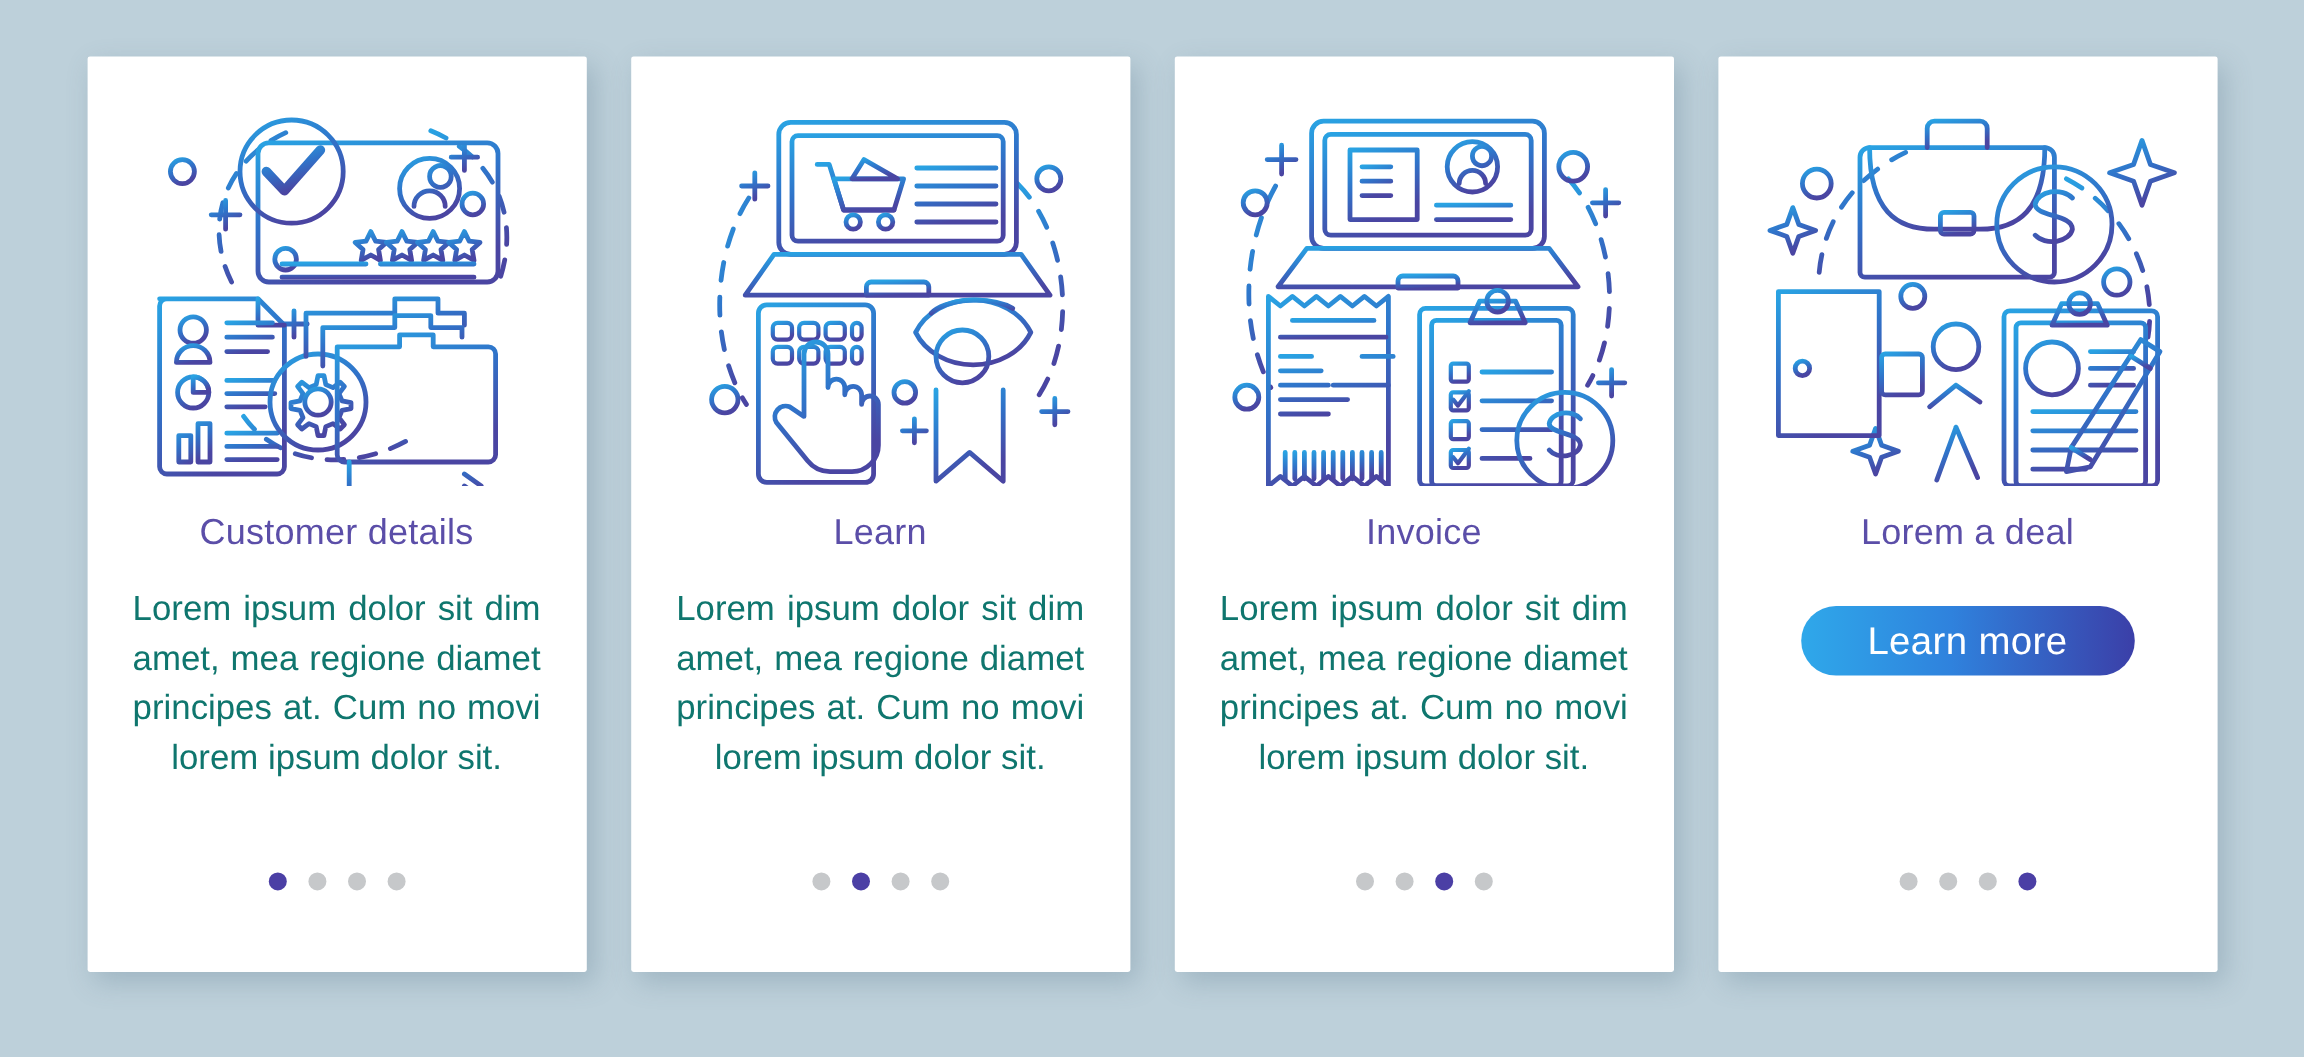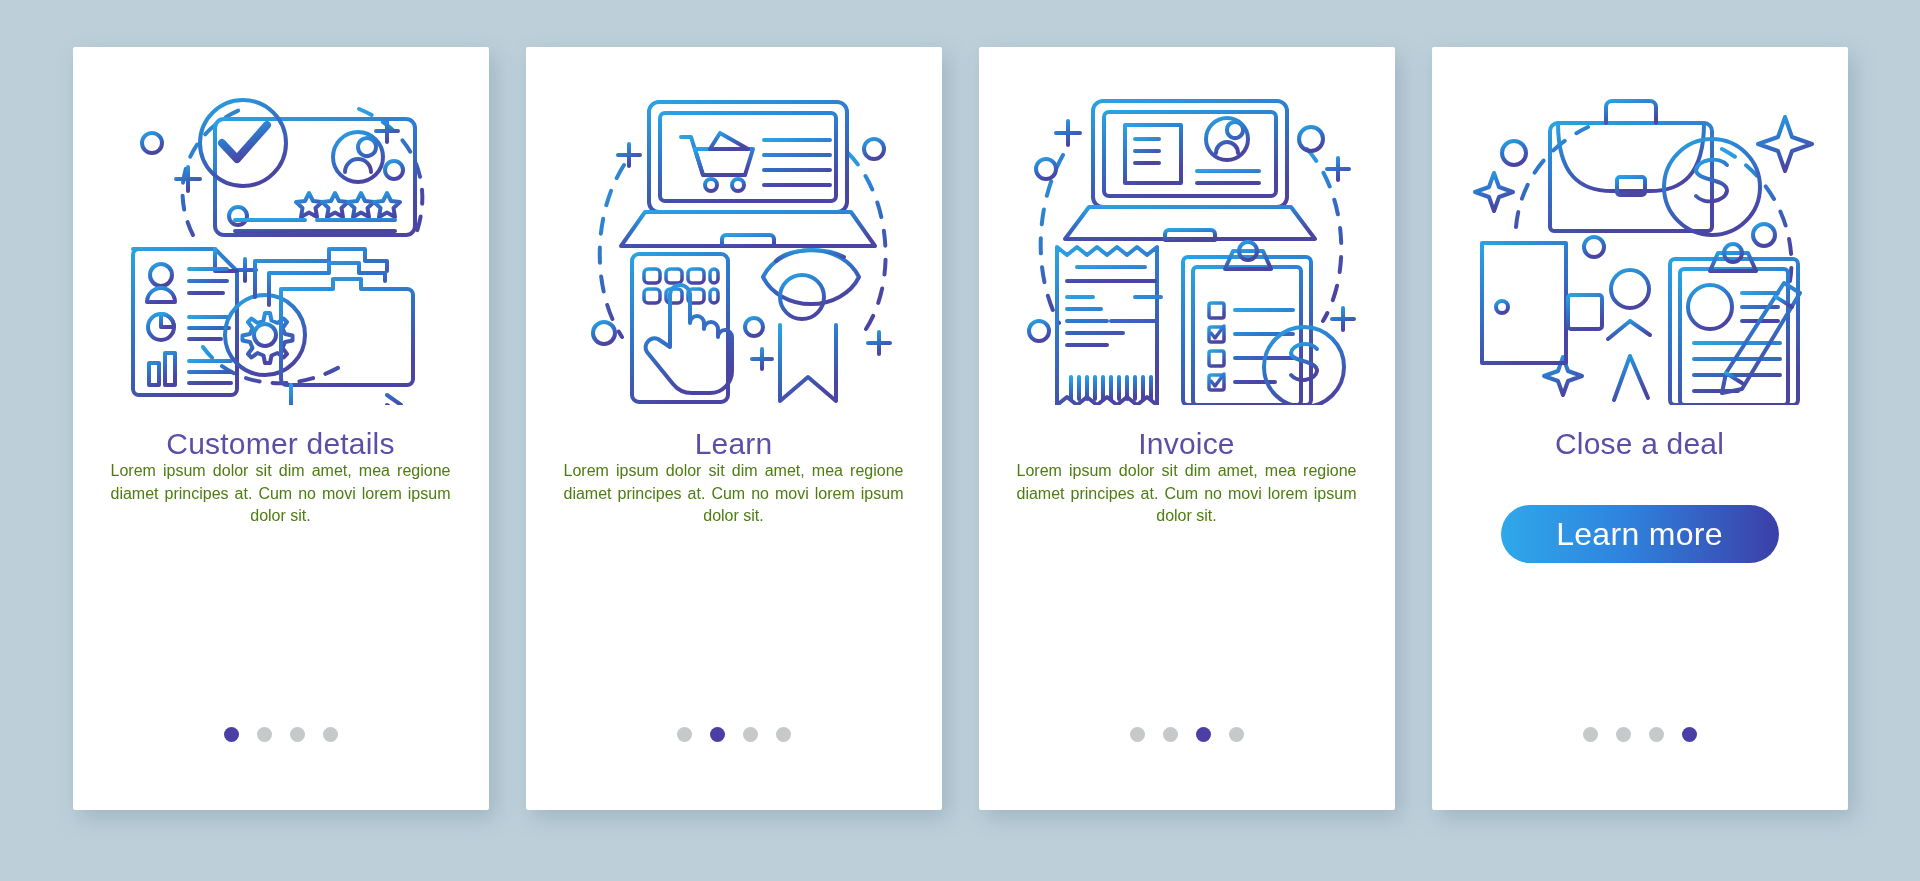--- a/index.html
+++ b/index.html
@@ -52,24 +52,25 @@
     font-size: 30px;
     color: #5b4ea8;
     font-weight: 400;
     letter-spacing: 0.2px;
     text-align: center;
     margin-top: 22px;
     line-height: 1.1;
   }
 
   .card-body {
+    margin-top: 28px;
     width: 340px;
-    font-size: 16px;
+    font-size: 29px;
     line-height: 1.42;
-    color: #4d7c0f;
+    color: #0f766e;
     text-align: center;
     font-weight: 400;
   }
   .card-body.justified {
     text-align: justify;
     text-align-last: center;
   }
 
   .cta {
     margin-top: 45px;
@@ -369,21 +370,21 @@
           <circle cx="256" cy="242" r="22"></circle>
           <path d="M288 228 h36 M288 242 h36 M288 256 h36"></path>
           <path d="M240 278 h86 M240 294 h86 M240 310 h86 M240 326 h44"></path>
           <path d="M330 218 l16 10 -58 96 -20 4 4 -20z"></path>
           <path d="M322 232 l16 10"></path>
           <path d="M272 308 l16 10"></path>
         </g>
       </svg>
     </div>
 
-    <h2 class="card-title">Close a deal</h2>
+    <h2 class="card-title">Lorem a deal</h2>
     <button class="cta">Learn more</button>
 
     <div class="dots">
       <span class="dot"></span>
       <span class="dot"></span>
       <span class="dot"></span>
       <span class="dot active"></span>
     </div>
   </section>
 

